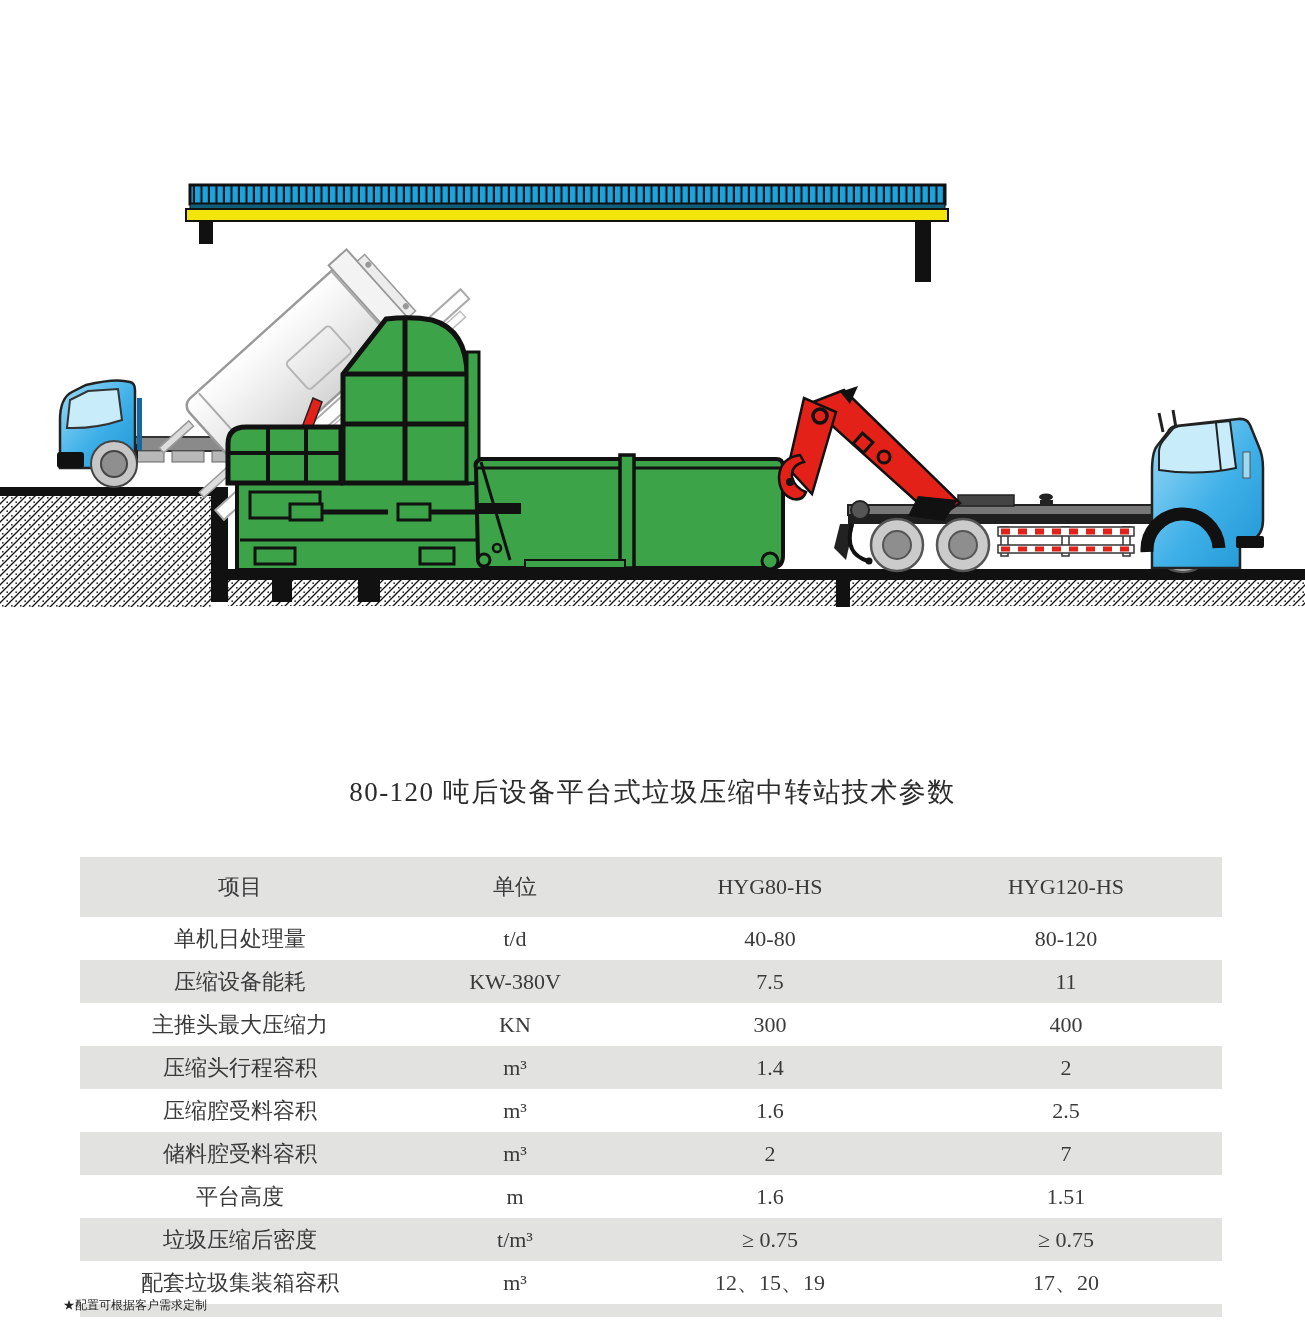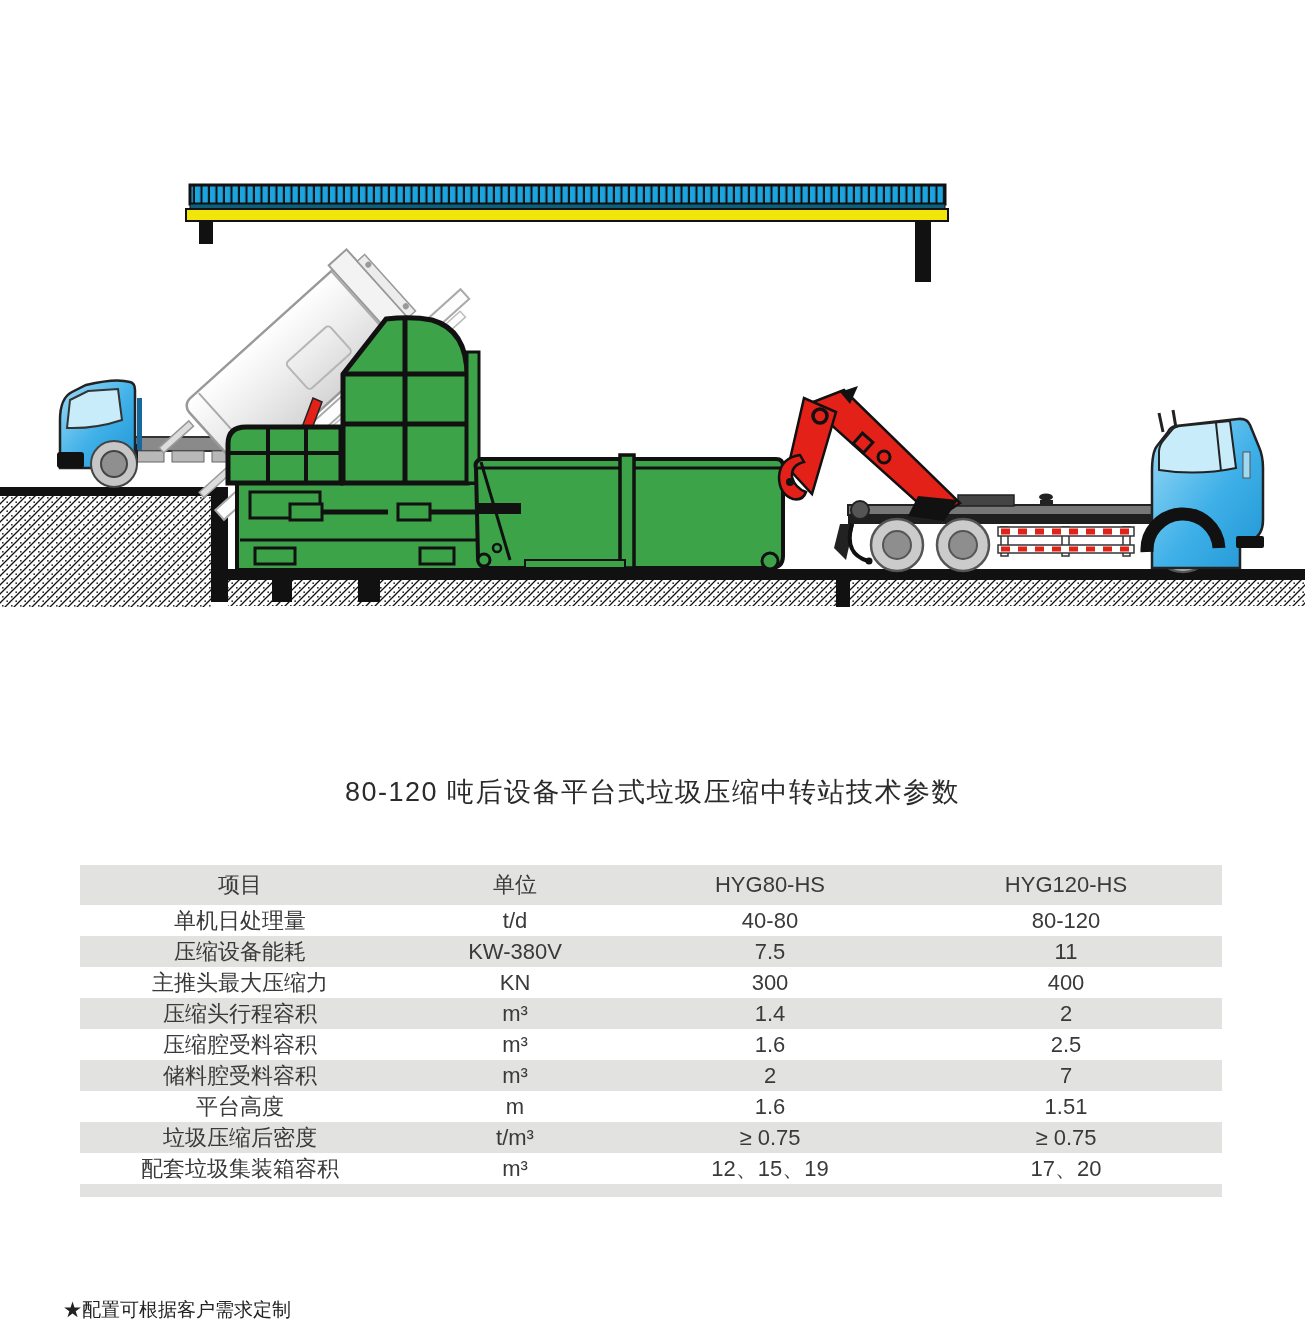--- a/index.html
+++ b/index.html
@@ -1,28 +1,28 @@
 <!DOCTYPE html>
 <html style="--equipment-green: #3da348; --truck-blue: #3fb0e8; --arm-red: #e32119; --canopy-blue: #1ca4de; --canopy-yellow: #f2e50b; --chassis-gray: #8a8a8a; --row-gray: #e2e2e0;"><head>
 <meta charset="utf-8">
 <style>
   html,body{margin:0;padding:0;background:#fff;}
   .page{position:relative;width:1305px;height:1330px;background:#fff;overflow:hidden;
-        font-family:Liberation Sans, sans-serif;}
+        font-family:Liberation Serif, serif;}
   .illustration{position:absolute;left:0;top:0;width:1305px;height:760px;}
   .page-title{position:absolute;left:0;top:774px;width:1305px;text-align:center;
               font-size:27px;letter-spacing:1.5px;color:#2b2b2b;font-weight:400;}
   .spec-table{position:absolute;left:80px;top:857px;width:1142px;font-size:22px;color:#3a3a3a;}
-  .trow{display:grid;grid-template-columns:320px 230px 280px 312px;height:31px;
+  .trow{display:grid;grid-template-columns:320px 230px 280px 312px;height:43px;
         align-items:center;text-align:center;}
-  .trow.head{height:40px;background:var(--row-gray,#e2e2e0);margin-top:8px;}
+  .trow.head{height:60px;background:var(--row-gray,#e2e2e0);}
   .rows .trow:nth-child(odd){background:#ffffff;}
   .rows .trow:nth-child(even){background:var(--row-gray,#e2e2e0);}
   .table-footer-bar{height:13px;background:var(--row-gray,#e2e2e0);}
-  .footnote{position:absolute;left:63px;top:1297px;font-size:19px;color:#222;}
+  .footnote{position:absolute;left:63px;top:1297px;font-size:12px;color:#222;}
   
   .green{fill:var(--equipment-green,#3da348);}
   .red{fill:var(--arm-red,#e32119);}
   .yellow{fill:var(--canopy-yellow,#f2e50b);}
 </style>
 </head>
 <body>
 
 <div class="page">
 

